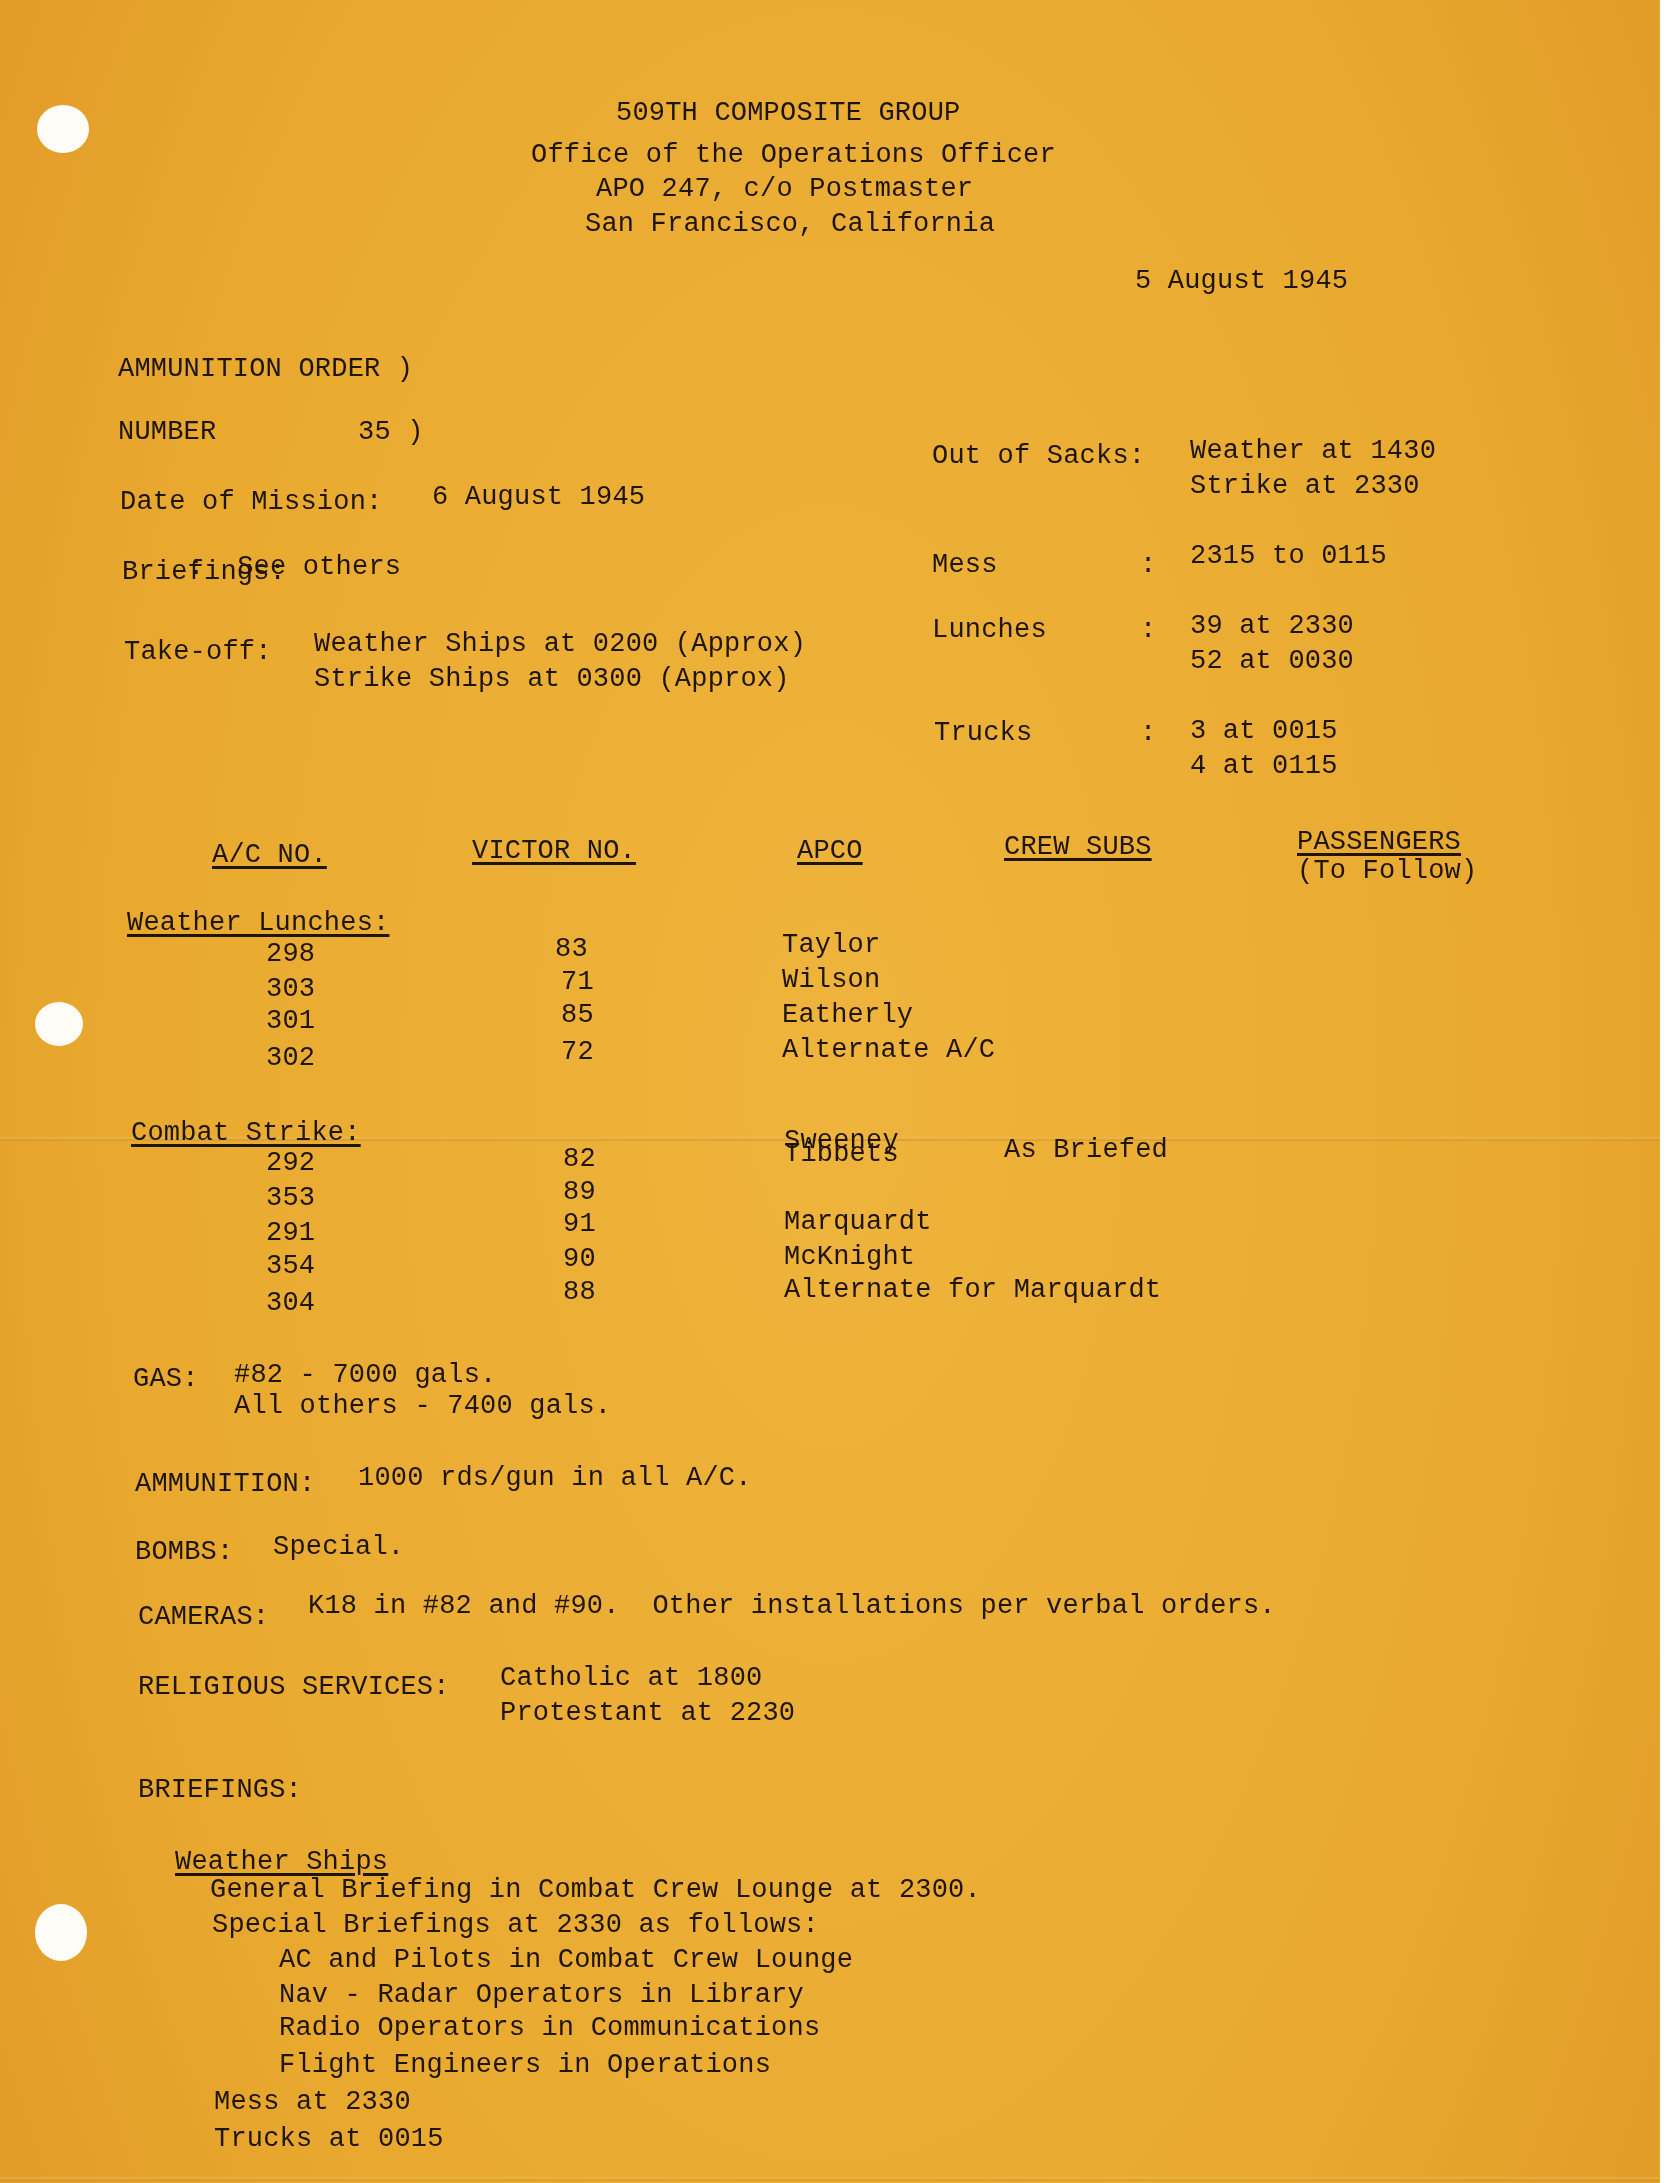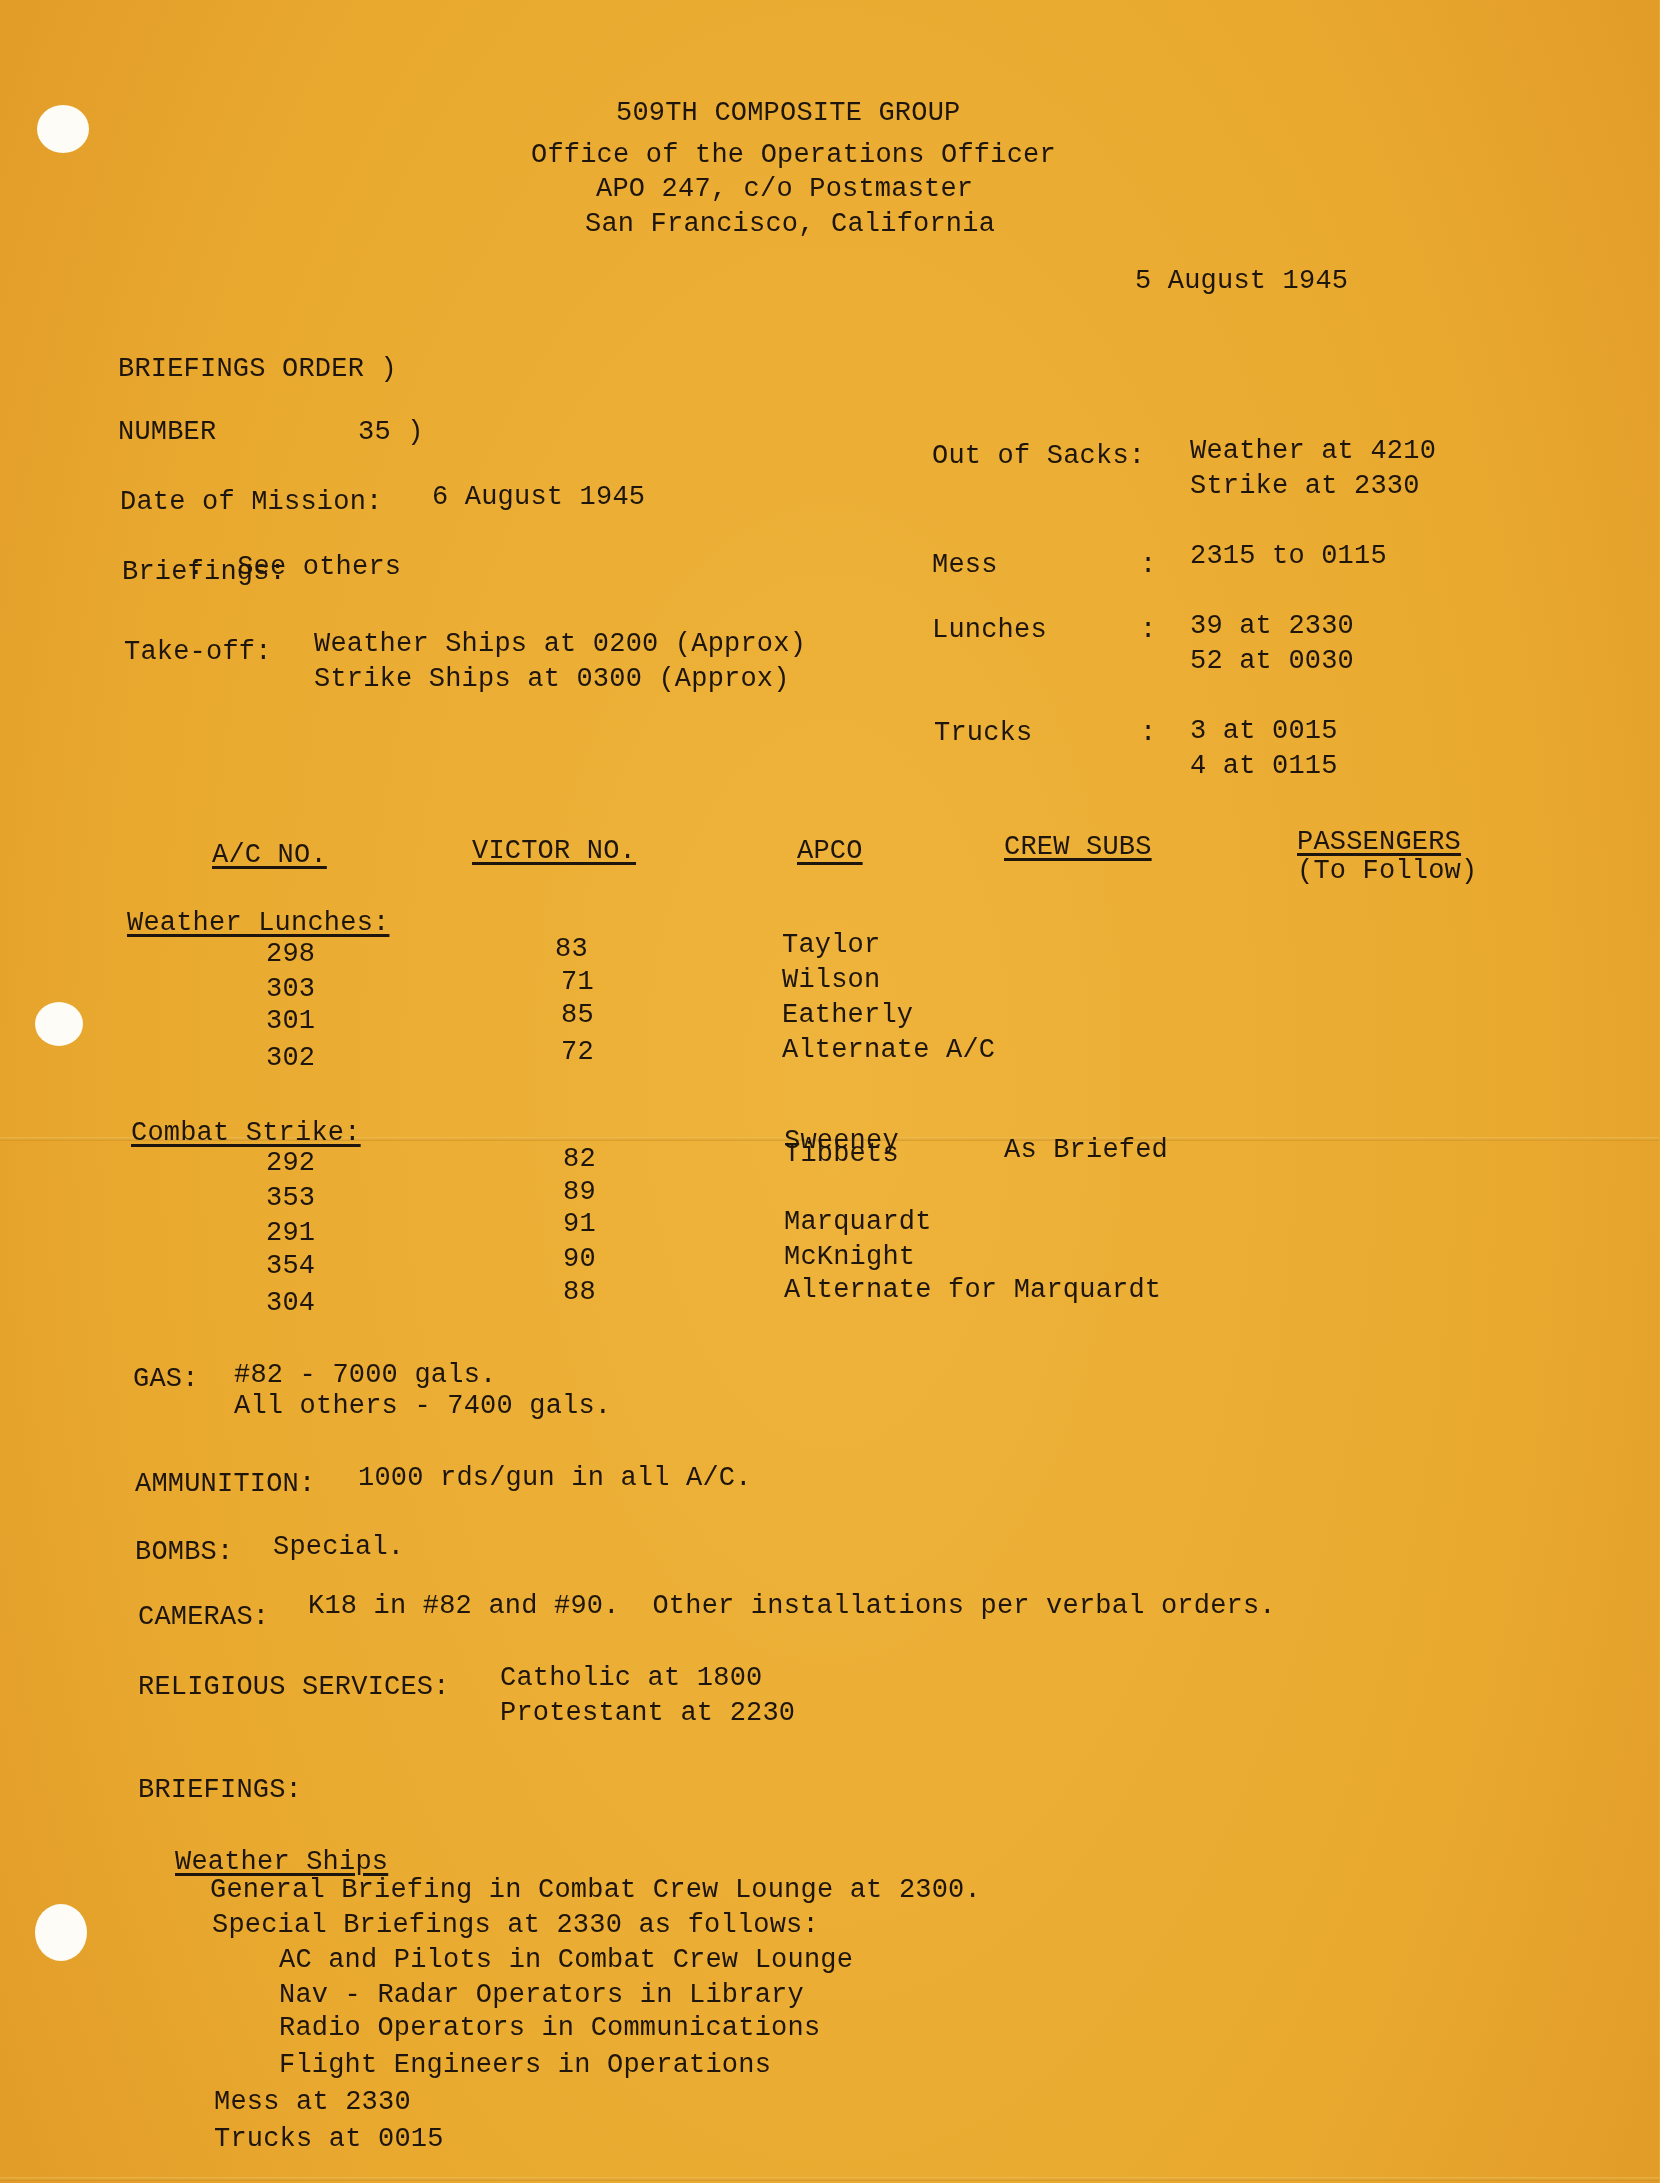--- a/index.html
+++ b/index.html
@@ -33,33 +33,33 @@
 <div class="hole" style="left:37px;top:105px;width:52px;height:48px"></div>
 <div class="hole" style="left:35px;top:1002px;width:48px;height:44px"></div>
 <div class="hole" style="left:35px;top:1904px;width:52px;height:57px"></div>
 
 <div class="t" style="left:616px;top:96px">509TH COMPOSITE GROUP</div>
 <div class="t" style="left:531px;top:138px">Office of the Operations Officer</div>
 <div class="t" style="left:596px;top:172px">APO 247, c/o Postmaster</div>
 <div class="t" style="left:585px;top:207px">San Francisco, California</div>
 <div class="t" style="left:1135px;top:264px">5 August 1945</div>
 
-<div class="t" style="left:118px;top:352px">BRIEFINGS ORDER )</div>
+<div class="t" style="left:118px;top:352px">AMMUNITION ORDER )</div>
 <div class="t" style="left:118px;top:415px">NUMBER</div>
 <div class="t" style="left:358px;top:415px">35 )</div>
 <div class="t" style="left:120px;top:485px">Date of Mission:</div>
 <div class="t" style="left:432px;top:480px">6 August 1945</div>
 <div class="t" style="left:122px;top:555px">Briefings:</div>
 <div class="t" style="left:188px;top:550px;margin-left:0">:  See others</div>
 <div class="t" style="left:124px;top:635px">Take-off:</div>
 <div class="t" style="left:314px;top:627px">Weather Ships at 0200 (Approx)</div>
 <div class="t" style="left:314px;top:662px">Strike Ships at 0300 (Approx)</div>
 
 <div class="t" style="left:932px;top:439px">Out of Sacks:</div>
-<div class="t" style="left:1190px;top:434px">Weather at 4210</div>
+<div class="t" style="left:1190px;top:434px">Weather at 1430</div>
 <div class="t" style="left:1190px;top:469px">Strike at 2330</div>
 <div class="t" style="left:932px;top:548px">Mess</div>
 <div class="t" style="left:1140px;top:548px">:</div>
 <div class="t" style="left:1190px;top:539px">2315 to 0115</div>
 <div class="t" style="left:932px;top:613px">Lunches</div>
 <div class="t" style="left:1140px;top:613px">:</div>
 <div class="t" style="left:1190px;top:609px">39 at 2330</div>
 <div class="t" style="left:1190px;top:644px">52 at 0030</div>
 <div class="t" style="left:934px;top:716px">Trucks</div>
 <div class="t" style="left:1140px;top:716px">:</div>

